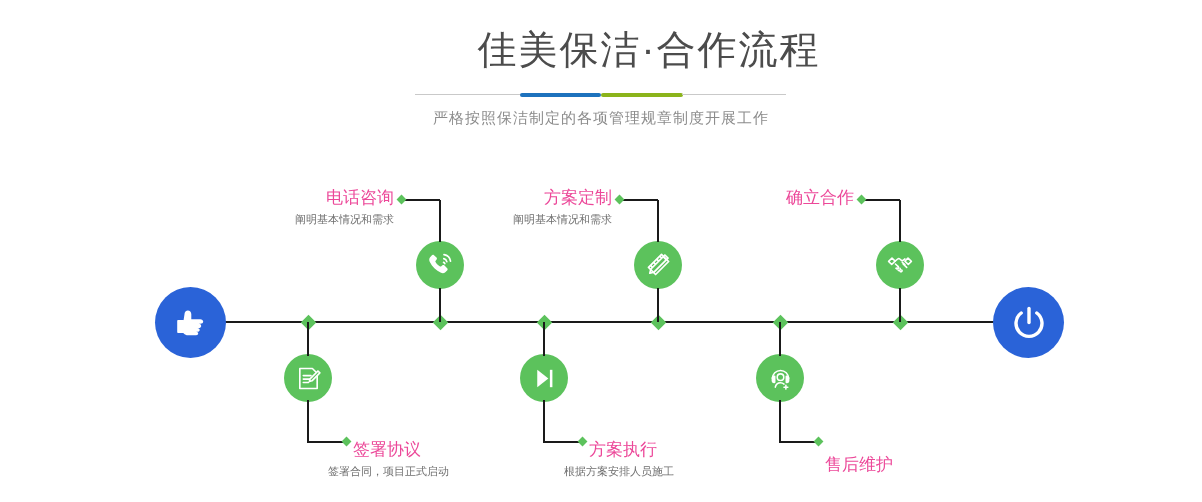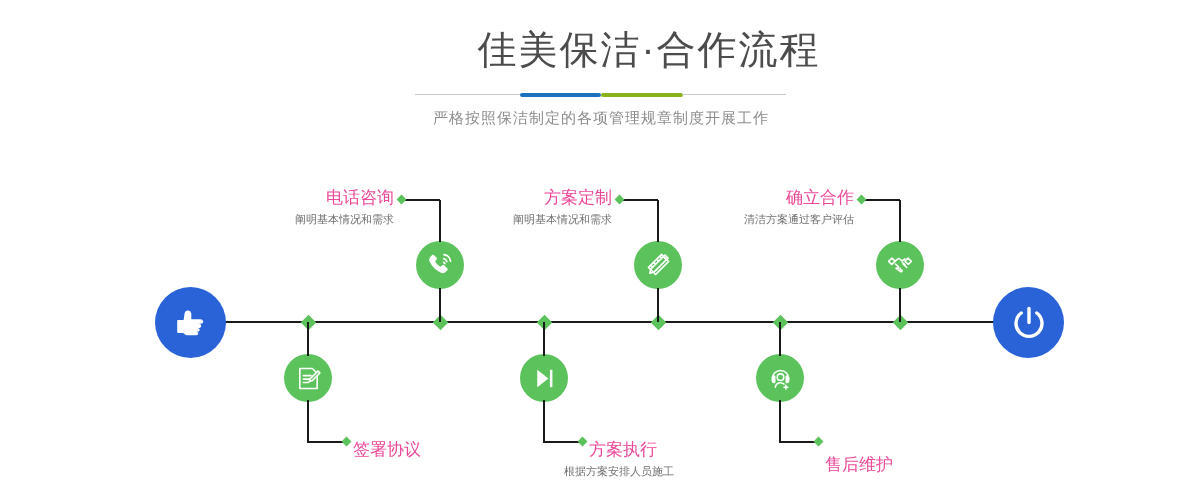--- a/index.html
+++ b/index.html
@@ -151,40 +151,40 @@
         </g>
       </svg>
     </span>
   </div>
   <div class="vline" style="left:899px;top:200px;height:42px;"></div>
   <div class="vline" style="left:899px;top:288px;height:34px;"></div>
   <div class="hline" style="left:862px;top:199px;width:38px;"></div>
   <div class="tipdiamond" style="left:858px;top:196px;"></div>
   <div class="label top" style="left:642px;top:187px;width:212px;font-family:Liberation Serif, serif;">
     <div class="lt">确立合作</div>
-    <div class="ls">清洁方案通过客户评估</div>
   </div>
 
   <div class="node" style="left:284px;top:354px;">
     <span>
       <svg width="27" height="27" viewBox="0 0 28 28">
         <g stroke="#ffffff" stroke-width="1.7" fill="none" stroke-linejoin="round" stroke-linecap="round">
           <path d="M5.0 3.6h13.0l5.0 5.0v15.8H5.0z"></path>
           <path d="M8.6 11.0h8.0M8.6 14.6h8.0M8.6 18.2h5.4"></path>
           <path d="M23.8 6.2l2.0 2.0-8.2 8.2-2.7 0.7 0.7-2.7z" fill="#5cc25c"></path>
         </g>
       </svg>
     </span>
   </div>
   <div class="vline" style="left:307px;top:322px;height:34px;"></div>
   <div class="vline" style="left:307px;top:400px;height:42px;"></div>
   <div class="hline" style="left:307px;top:441px;width:38px;"></div>
   <div class="tipdiamond" style="left:343px;top:438px;"></div>
   <div class="label bot" style="left:353px;top:429px;width:240px;">
     <div class="lt">签署协议</div>
+    <div class="ls" style="margin-left:-25px;">签署合同，项目正式启动</div>
   </div>
 
   <div class="node" style="left:520px;top:354px;">
     <span>
       <svg width="27" height="27" viewBox="0 0 28 28">
         <path fill="#ffffff" d="M6.5 5.0l11.5 9.0-11.5 9.0z"></path>
         <rect x="19.6" y="5.0" width="2.6" height="18.0" fill="#ffffff"></rect>
       </svg>
     </span>
   </div>

